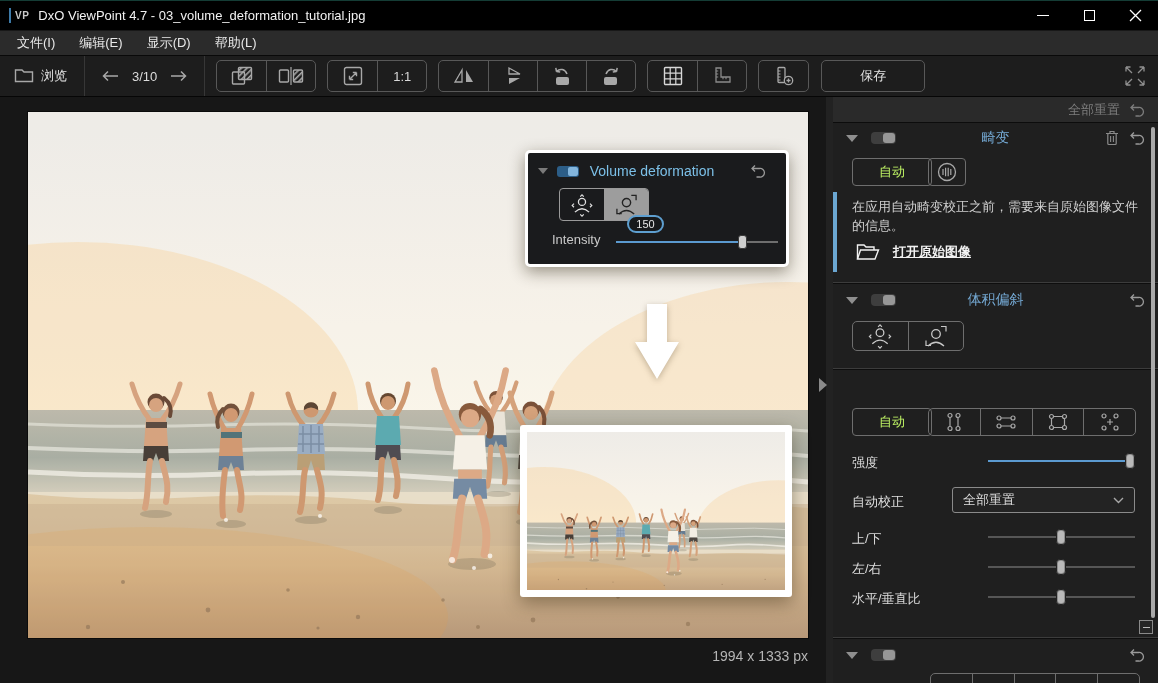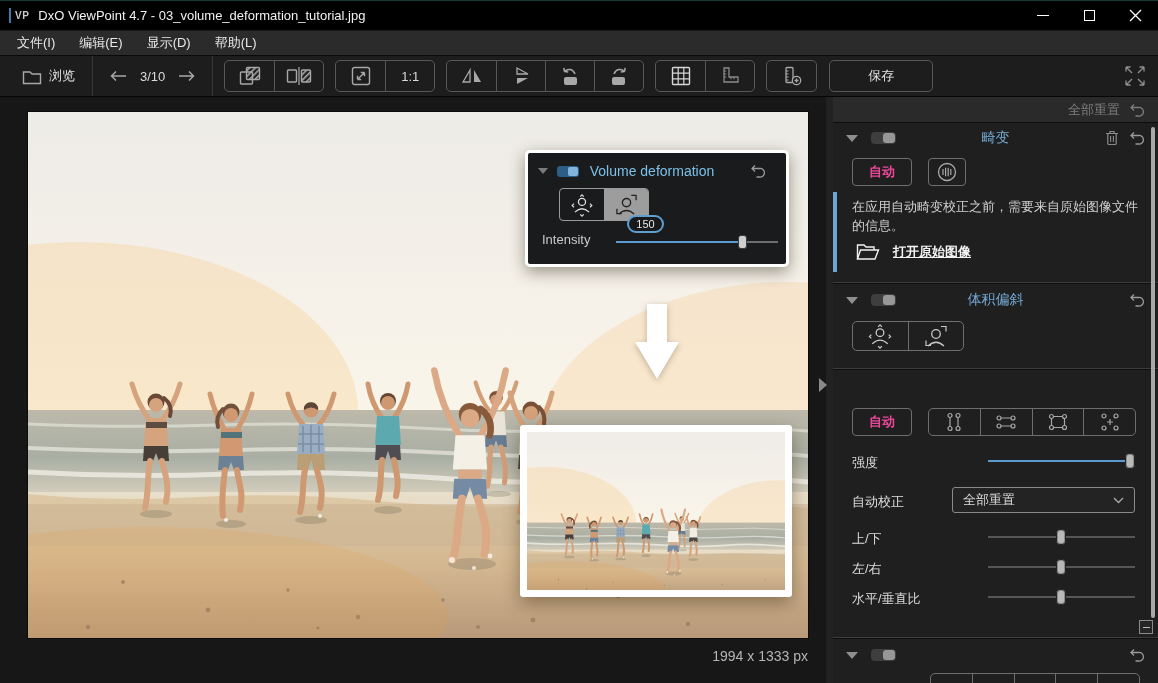--- a/index.html
+++ b/index.html
@@ -25,21 +25,21 @@
   .glyph-max { width:11px; height:11px; border:1px solid #fff; }
 
   
   .menubar { position:absolute; top:31px; left:0; right:0; height:24px; background:#2b2b2b;
     display:flex; align-items:center; padding-left:5px; }
   .menu-item { color:#e8e8e8; font-size:13px; padding:0 12px; }
 
   
   .toolbar { position:absolute; top:55px; left:0; right:0; height:42px; background:#1d1d1d;
     border-top:1px solid #090909; border-bottom:1px solid #060606; display:flex; align-items:center; }
-  .tb-browse { display:flex; align-items:flex-end; gap:7px; color:#e2e2e2; font-size:13px; padding:0 17px 0 22px; }
+  .tb-browse { display:flex; align-items:flex-start; gap:7px; color:#e2e2e2; font-size:13px; padding:0 17px 0 14px; }
   .tb-sep { width:1px; align-self:stretch; background:#373737; }
   .tb-nav { display:flex; align-items:center; gap:13px; padding:0 17px; color:#dcdcdc; font-size:13px; }
   .tb-group { display:flex; height:32px; border:1px solid #585858; border-radius:5px; margin-left:11px; overflow:hidden; }
   .tb-cell { width:49px; display:flex; align-items:center; justify-content:center; }
   .tb-cell + .tb-cell { border-left:1px solid #585858; }
   .tb-cell.is-text { color:#d8d8d8; font-size:13px; }
   .tb-save { height:32px; width:104px; border:1px solid #585858; border-radius:5px; margin-left:12px;
     color:#e2e2e2; font-size:13px; display:flex; align-items:center; justify-content:center; background:transparent; }
   .tb-fullscreen { margin-left:auto; margin-right:11px; }
 
@@ -57,21 +57,21 @@
   .vd-header { position:absolute; top:9px; left:10px; right:20px; height:18px; display:flex; align-items:center; }
   .vd-caret { width:0; height:0; border-left:5px solid transparent; border-right:5px solid transparent; border-top:6px solid #7a7a7a; }
   .vd-toggle { width:22px; height:11px; border-radius:3px; background:#2c5e88; margin-left:9px; position:relative; }
   .vd-toggle::after { content:""; position:absolute; right:1px; top:1px; width:10px; height:9px; border-radius:2px; background:#83b5dc; }
   .vd-title { position:absolute; left:0; right:0; text-align:center; color:#7cc0e8; font-size:14px; }
   .vd-undo { margin-left:auto; z-index:1; }
   .vd-btnpair { position:absolute; left:31px; top:35px; width:90px; height:33px; display:flex;
     border:1px solid #9a9a9a; border-radius:4px; overflow:hidden; }
   .vd-btnpair .cell { flex:1; display:flex; align-items:center; justify-content:center; }
   .vd-btnpair .cell.sel { background:#9d9d9d; }
-  .vd-int-label { position:absolute; left:14px; top:79px; color:#c9c9c9; font-size:13px; }
+  .vd-int-label { position:absolute; left:24px; top:79px; color:#c9c9c9; font-size:13px; }
   .vd-slider { position:absolute; left:88px; top:81px; width:162px; height:15px; }
   .vd-slider .fill { position:absolute; left:0; top:7px; width:128px; height:2px; background:#5b9ad0; }
   .vd-slider .rest { position:absolute; left:128px; right:0; top:7px; height:2px; background:#6e6e6e; }
   .vd-slider .handle { position:absolute; left:122px; top:1px; width:9px; height:14px; border-radius:3px;
     background:#cfcfcf; border:1px solid #3a3a3a; }
   .vd-tooltip { position:absolute; left:99px; top:62px; width:37px; height:18px; background:#17191b;
     border:2px solid #5e9fd0; border-radius:9px; color:#e6e6e6; font-size:11px;
     display:flex; align-items:center; justify-content:center; }
   .down-arrow { position:absolute; left:607px; top:192px; filter:drop-shadow(0 2px 3px rgba(90,70,40,.35)); }
   .inset { position:absolute; left:492px; top:313px; width:272px; height:172px; background:#fff;
@@ -84,22 +84,22 @@
     border-bottom:1px solid #0c0c0c; display:flex; align-items:center; justify-content:flex-end;
     gap:9px; padding-right:13px; color:#7d7d7d; font-size:13px; }
   .panel-sep { position:absolute; left:0; right:0; height:2px; background:#0e0e0e; border-top:1px solid #3c3c3c; }
   .panel-header { position:absolute; left:0; right:0; height:28px; display:flex; align-items:center; padding:0 13px; }
   .ph-caret { width:0; height:0; border-left:6px solid transparent; border-right:6px solid transparent;
     border-top:7px solid #8f8f8f; }
   .ph-toggle { width:25px; height:12px; border-radius:4px; background:#3e3e3e; margin-left:13px; position:relative; }
   .ph-toggle::after { content:""; position:absolute; right:1px; top:1px; width:12px; height:10px; border-radius:3px; background:#979797; }
   .ph-title { position:absolute; left:0; right:0; text-align:center; color:#74a9d4; font-size:14px; }
   .ph-actions { margin-left:auto; display:flex; align-items:center; gap:10px; z-index:1; }
-  .btn-auto { position:absolute; width:60px; height:28px; border:1px solid #6e6e6e; border-radius:4px;
-    color:#ec4899; font-size:13px; display:flex; align-items:center; justify-content:center; background:transparent;font-weight:bold; }
+  .btn-auto { position:absolute; width:80px; height:28px; border:1px solid #6e6e6e; border-radius:4px;
+    color:#bef264; font-size:13px; display:flex; align-items:center; justify-content:center; background:transparent; }
   .btn-icon { position:absolute; width:38px; height:28px; border:1px solid #6e6e6e; border-radius:4px;
     display:flex; align-items:center; justify-content:center; background:transparent; }
   .accent-bar { position:absolute; left:0; width:4px; background:#6ba7d2; }
   .info-text { position:absolute; left:19px; width:294px; color:#cfcfcf; font-size:13px; line-height:19px; }
   .open-row { position:absolute; display:flex; gap:13px; }
   .open-link { color:#f2f2f2; font-size:13px; font-weight:bold; text-decoration:underline; }
   .btn-set { position:absolute; display:flex; border:1px solid #6e6e6e; border-radius:5px; overflow:hidden; }
   .btn-set .cell { display:flex; align-items:center; justify-content:center; }
   .btn-set .cell + .cell { border-left:1px solid #6e6e6e; }
   .ctl-label { position:absolute; left:19px; color:#dedede; font-size:13px; }

